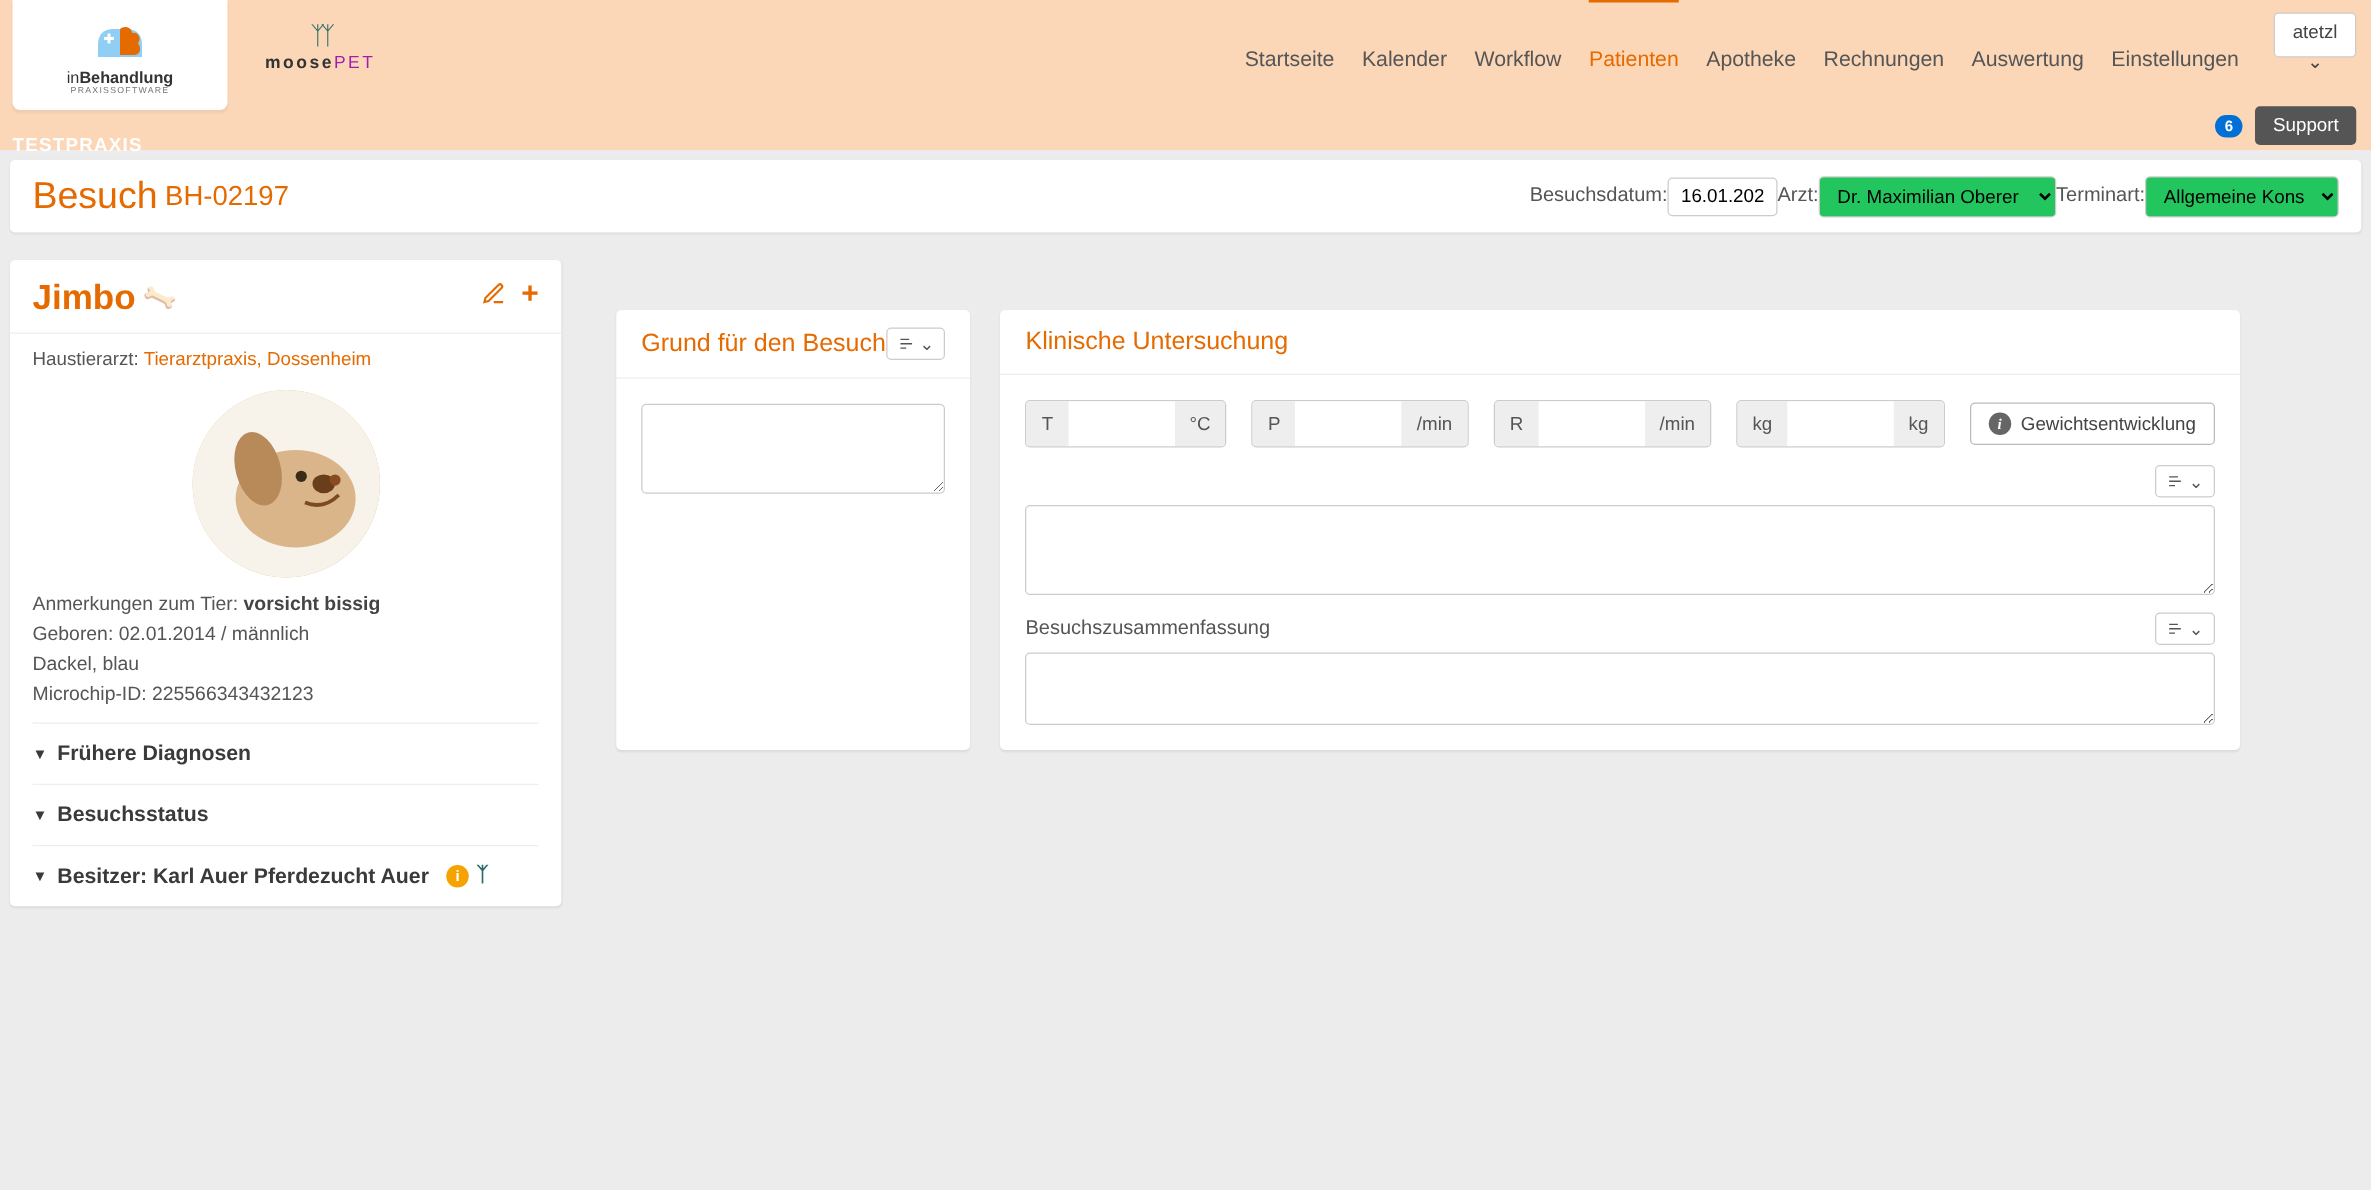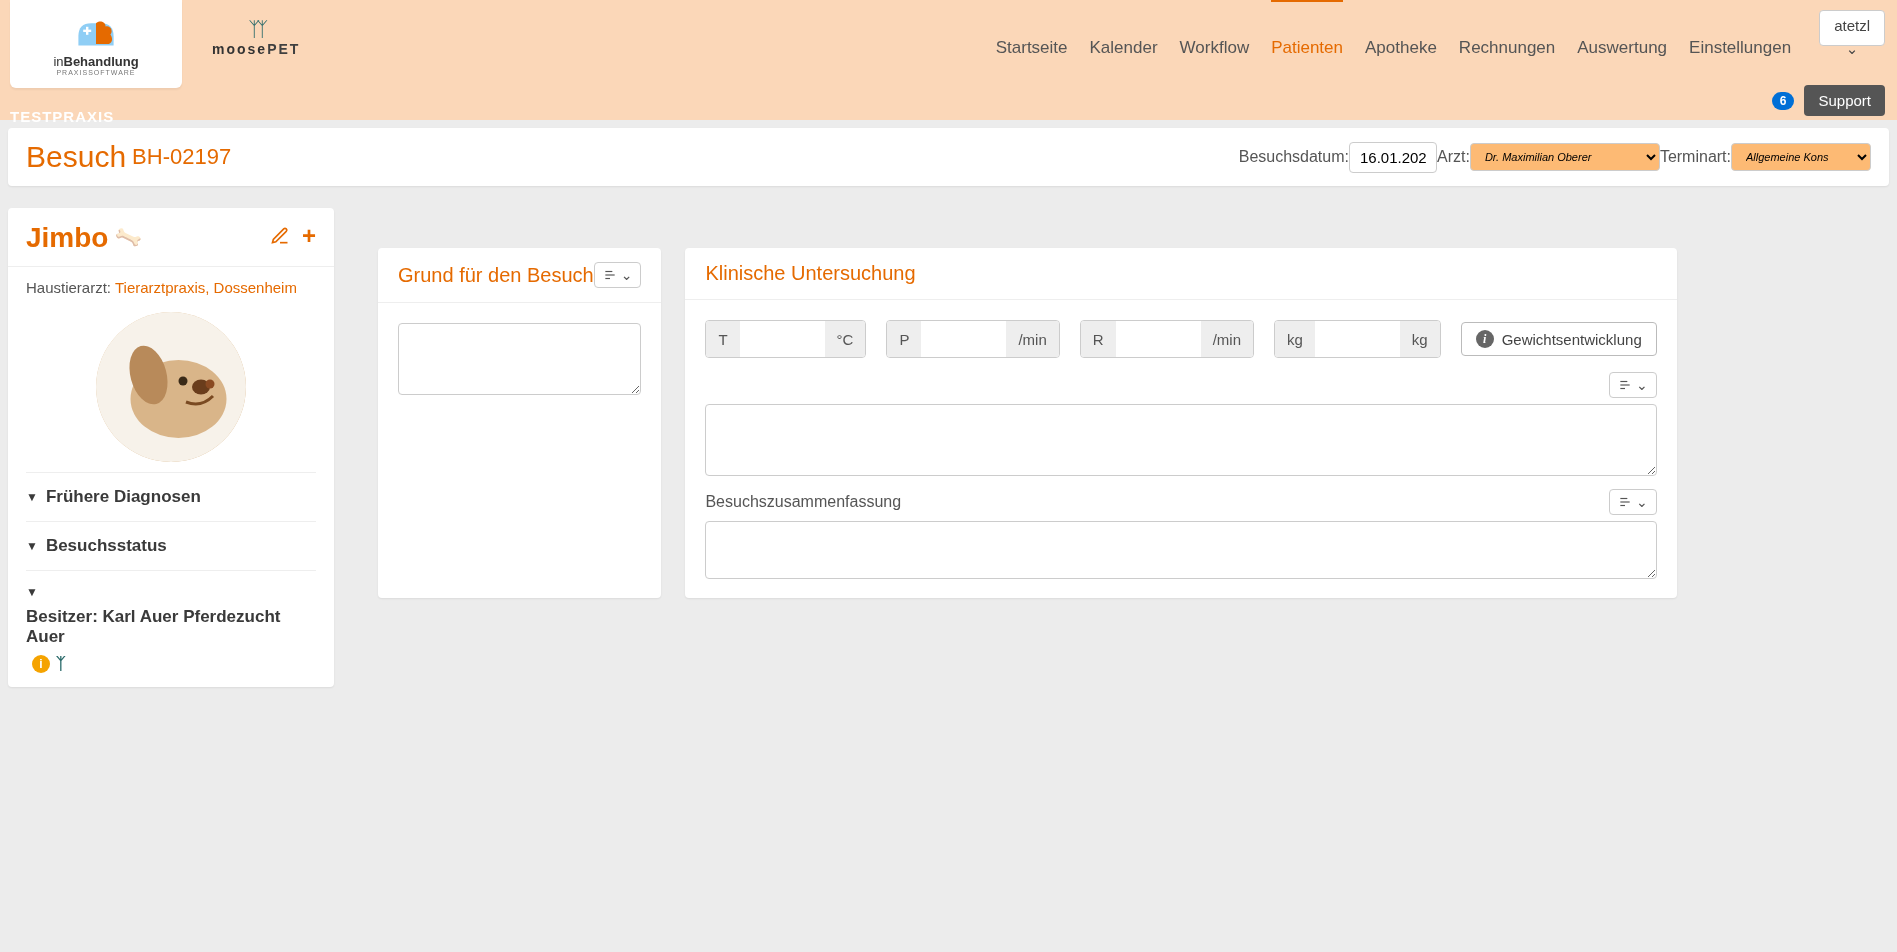--- a/index.html
+++ b/index.html
@@ -48,21 +48,21 @@
   }
   .moose-logo {
     margin-left: 30px;
     margin-top: 18px;
     display:flex;
     flex-direction:column;
     align-items:center;
   }
   .moose-logo .antlers { font-size:20px; color:#2a6a6a; letter-spacing:-4px;}
   .moose-logo .txt { font-size:14px; letter-spacing:2px; color:#333; font-weight:600;}
-  .moose-logo .txt span { color:#404040; font-weight:700;}
+  .moose-logo .txt span { color:#a21caf; font-weight:400;}
   .main-nav {
     margin-left:auto;
     margin-top: 32px;
     display:flex;
     gap: 22px;
     font-size: 17px;
     color:#555;
   }
   .main-nav .nav-item { cursor:pointer; padding: 6px 0; }
   .main-nav .nav-item.active { color:#e56a00; position:relative;}
@@ -145,36 +145,35 @@
     font-size:16px;
     color:#555;
   }
   .hc-input {
     border:1px solid #ccc; border-radius:4px;
     padding:6px 10px; font-size:15px;
     text-align:center;
   }
   .hc-select {
     border:1px solid #ccc; border-radius:4px;
-    padding:6px 10px; font-size:11px;
-    background:#fdba74;
+    padding:6px 10px; font-size:15px;
+    background:#22c55e;
     min-width:190px;
-    font-style:italic;
   }
   .hc-select.narrow { min-width:140px; }
 
   
   .content {
     display:flex;
     gap: 44px;
     padding: 22px 8px 8px 8px;
     align-items:flex-start;
   }
   .sidebar {
-    width: 326px;
+    width: 441px;
     flex-shrink:0;
   }
   .card {
     background:#fff;
     border-radius:4px;
     box-shadow: 0 1px 2px rgba(0,0,0,0.08);
   }
   .patient-card { padding: 14px 18px 0 18px; }
   .patient-header {
     display:flex;
@@ -402,20 +401,35 @@
         <div class="avatar">
           <svg viewBox="0 0 100 100">
             <circle cx="50" cy="50" r="50" fill="#f7f2ea"></circle>
             <ellipse cx="55" cy="58" rx="32" ry="26" fill="#d9b589"></ellipse>
             <ellipse cx="35" cy="42" rx="12" ry="20" fill="#b88a5a" transform="rotate(-15 35 42)"></ellipse>
             <ellipse cx="70" cy="50" rx="6" ry="5" fill="#6a3d1c"></ellipse>
             <path d="M60 60 Q70 64 78 56" stroke="#7a4a22" stroke-width="2" fill="none"></path>
             <ellipse cx="76" cy="48" rx="3" ry="3" fill="#8a4a22"></ellipse>
             <circle cx="58" cy="46" r="3" fill="#3a2a18"></circle>
           </svg>
+        </div>
+      </div>
+      <div class="info-lines">
+        <div>
+          <span>Anmerkungen zum Tier:</span>
+          <b>vorsicht bissig</b>
+        </div>
+        <div>
+          <span>Geboren:</span>
+          <span>02.01.2014 / männlich</span>
+        </div>
+        <div>Dackel, blau</div>
+        <div>
+          <span>Microchip-ID:</span>
+          <span>225566343432123</span>
         </div>
       </div>
 
       <div class="accordion-row">
         <span class="caret">▼</span>
         <span>Frühere Diagnosen</span>
       </div>
       <div class="accordion-row">
         <span class="caret">▼</span>
         <span>Besuchsstatus</span>

